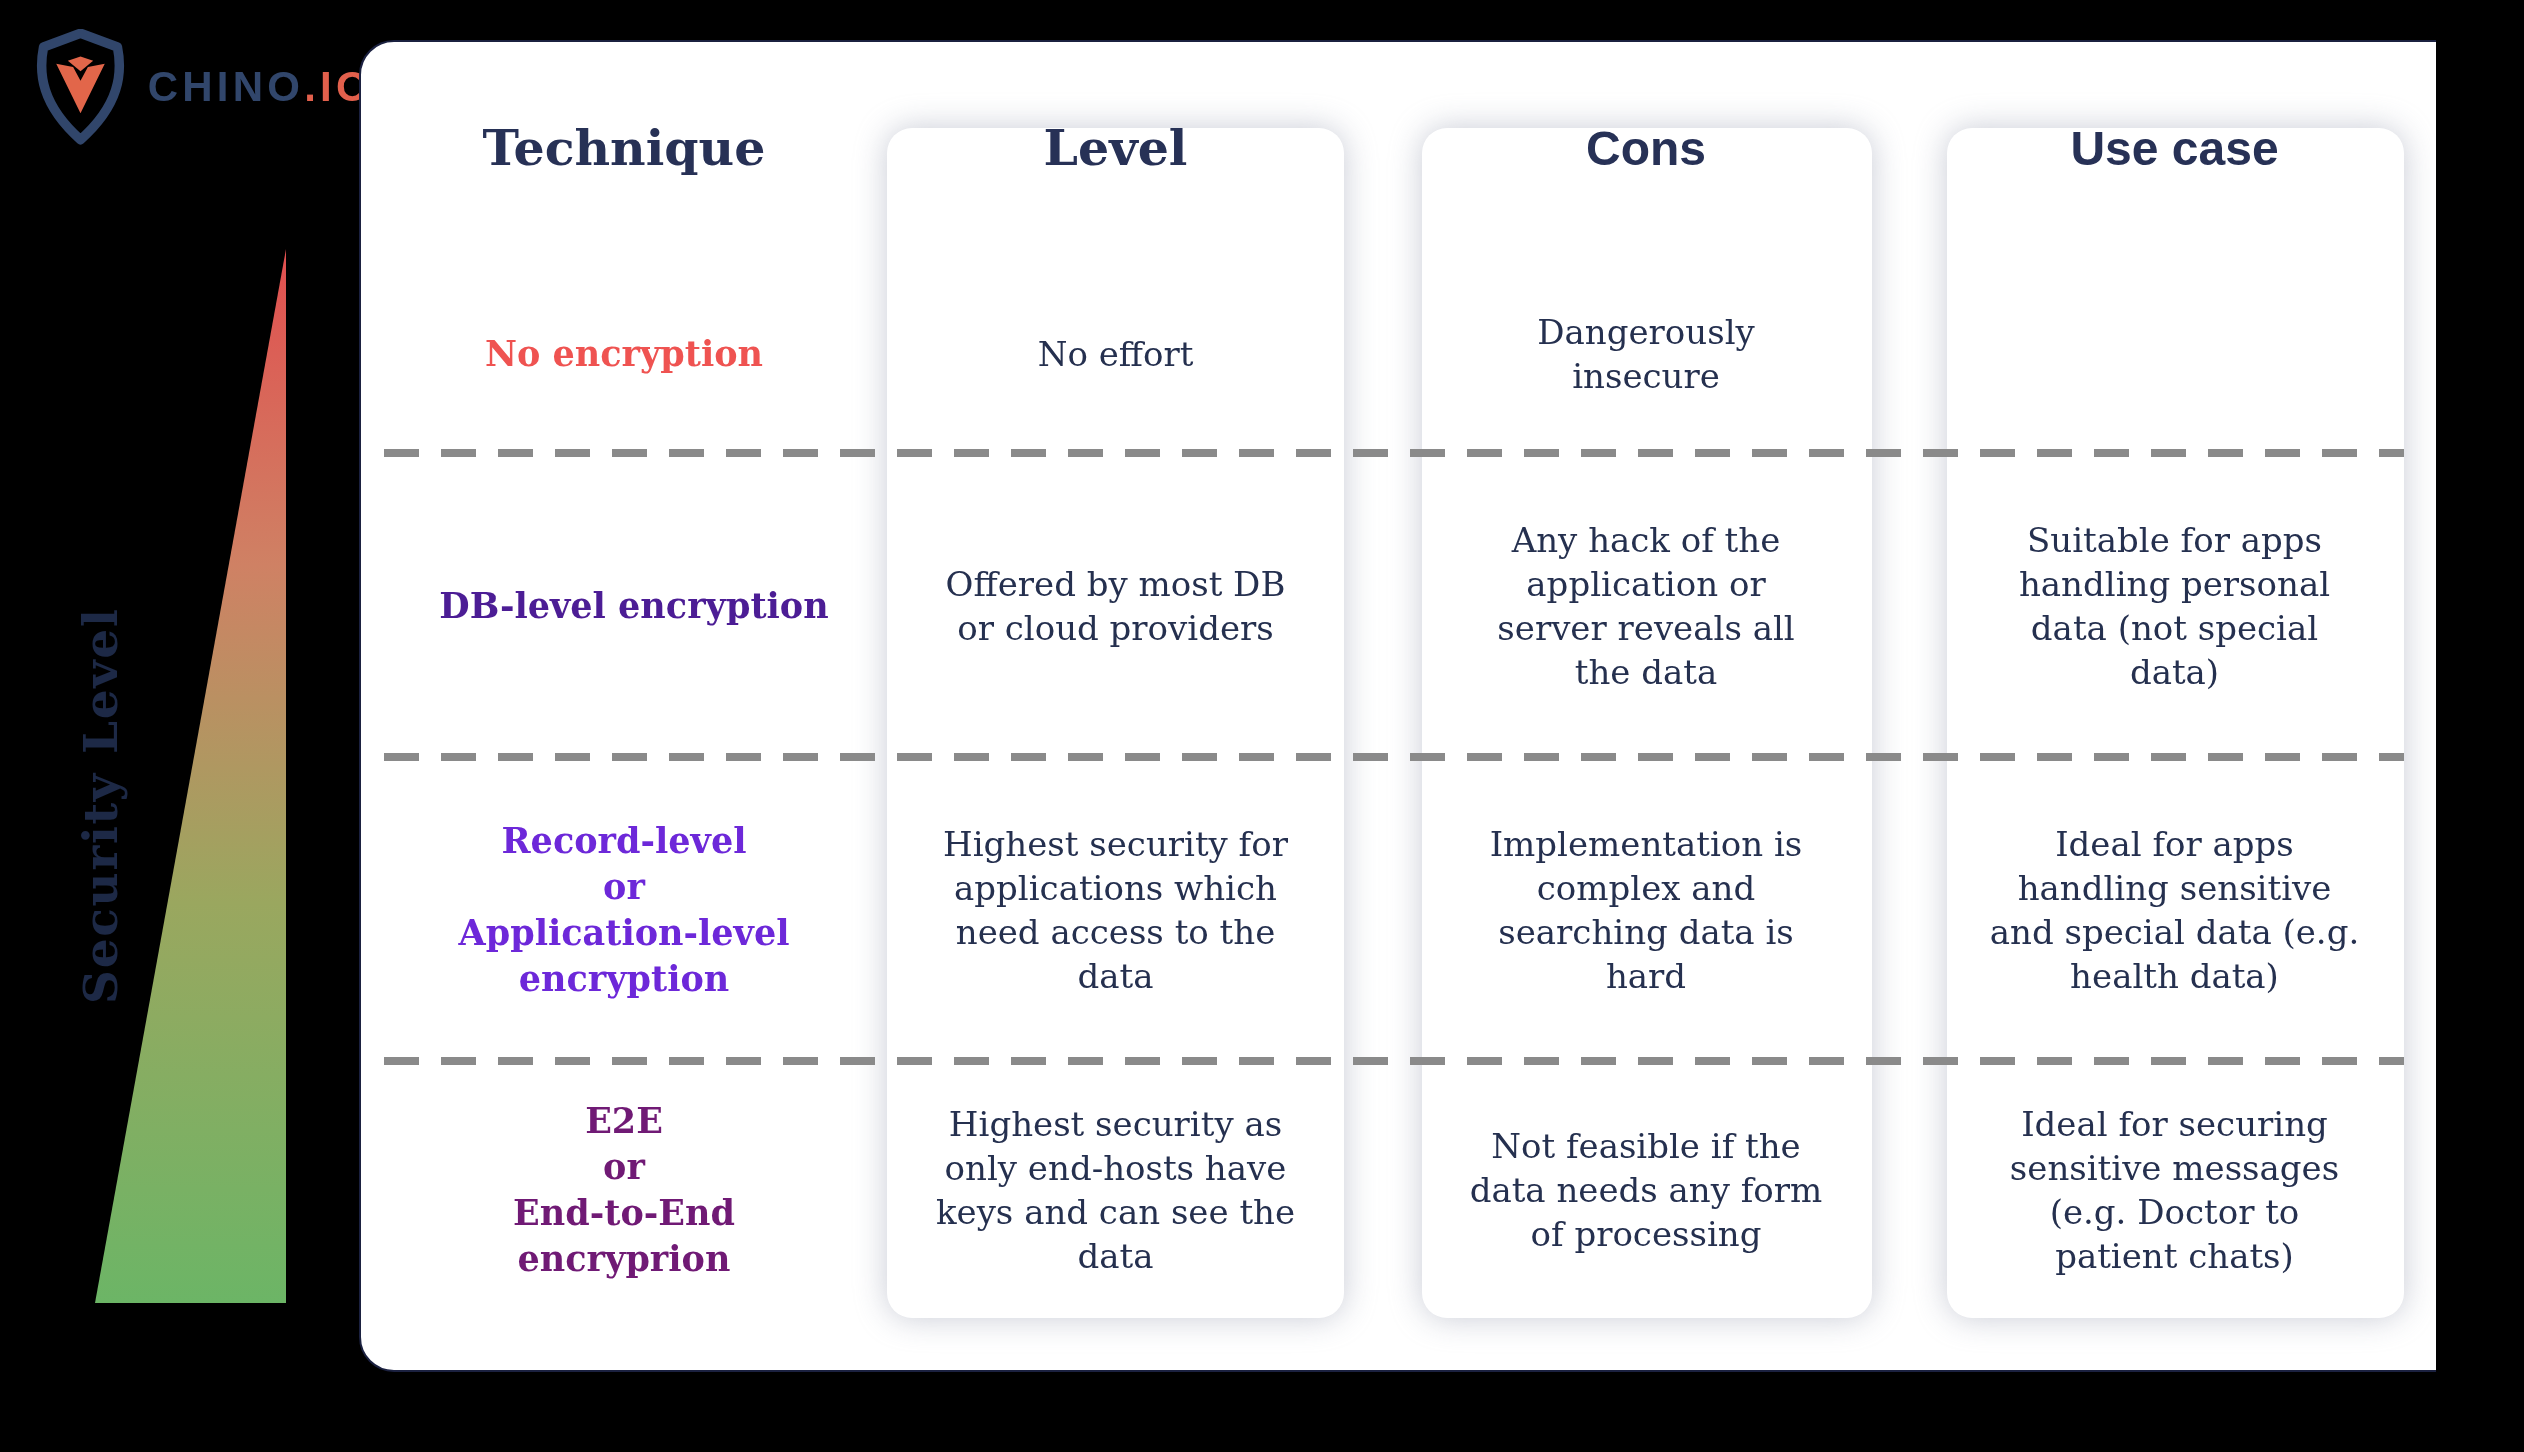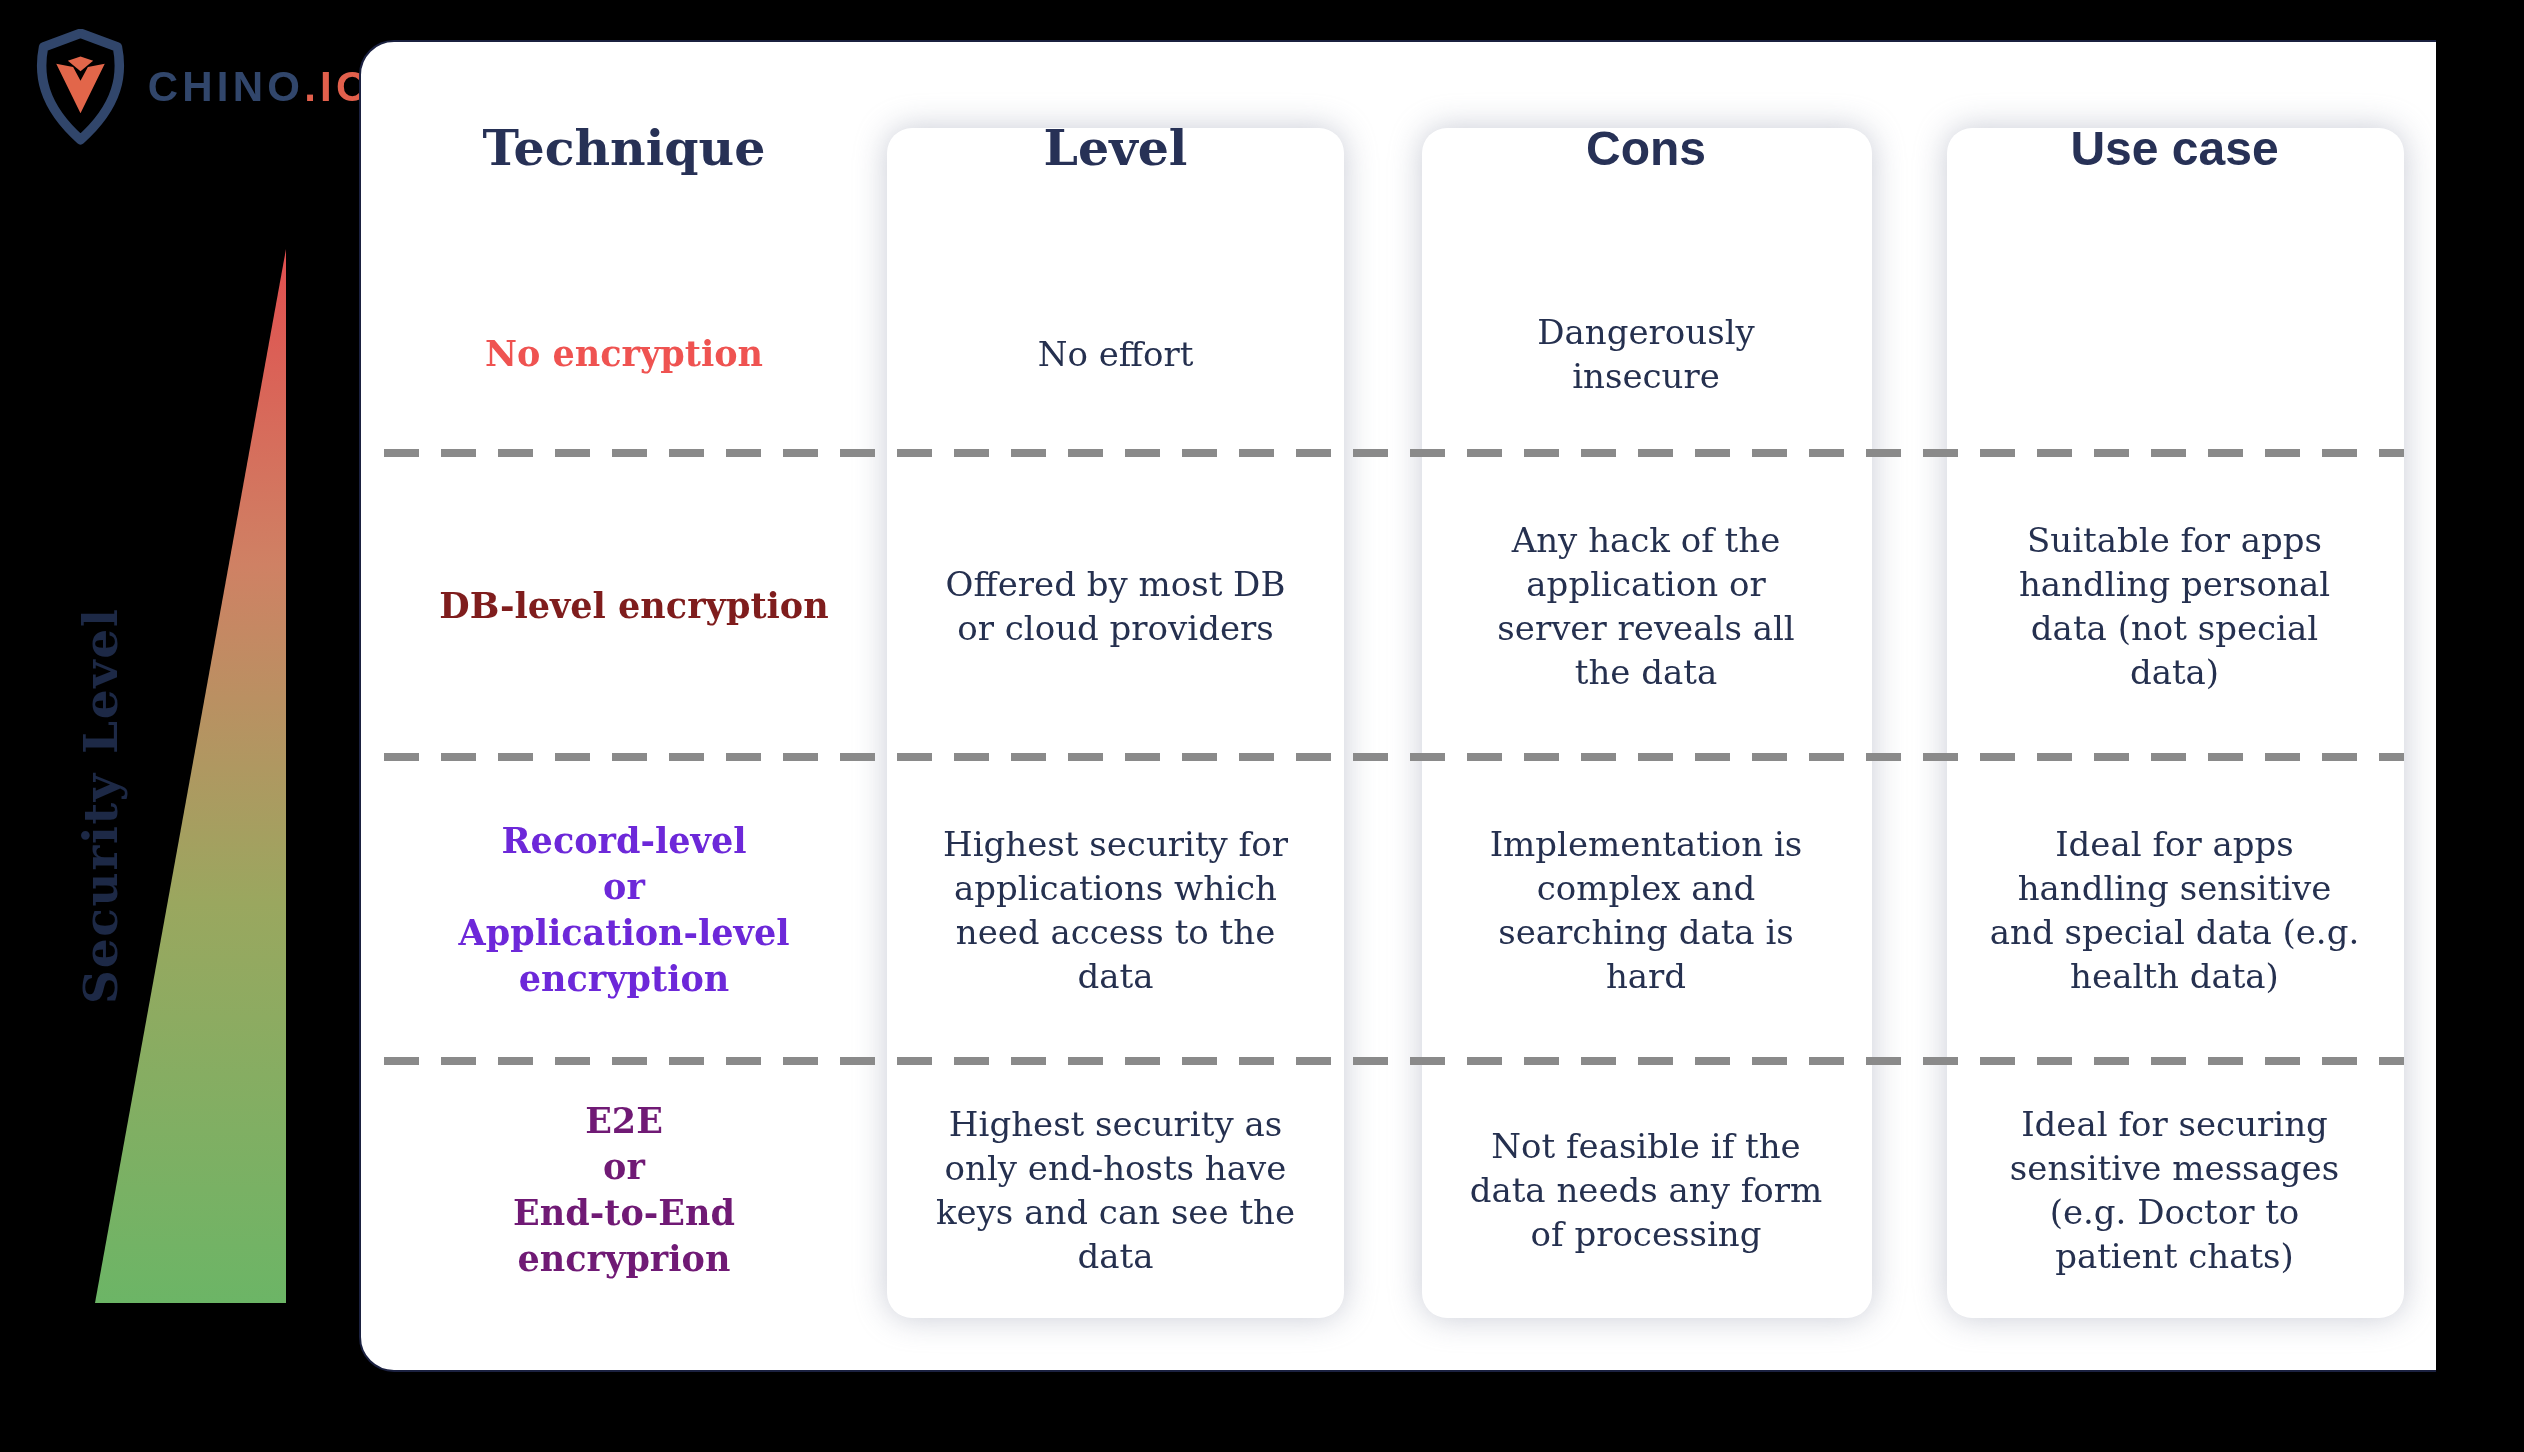--- a/index.html
+++ b/index.html
@@ -43,21 +43,21 @@
         grid-template-columns:526px 457px 77px 450px 75px 457px 74px;
         grid-template-rows:212px 200px 304px 304px 313px;}
   .cell{display:flex;align-items:center;justify-content:center;text-align:center;}
   .c1{grid-column:1;} .c2{grid-column:2;} .c3{grid-column:4;} .c4{grid-column:6;}
   .r0{grid-row:1;} .r1{grid-row:2;} .r2{grid-row:3;} .r3{grid-row:4;}
   .r4{grid-row:5;padding-bottom:57px;}
 
   .hdr{font-weight:bold;font-size:49px;color:#273156;}
   .hdr.sans{font-family:"Liberation Sans",sans-serif;font-size:48px;}
   .tech{font-weight:bold;font-size:35px;line-height:1.32;white-space:pre-line;}
-  .tech.red{color:#ef5351;} .tech.tan{color:#7f1d1d;padding-left:20px;}
+  .tech.red{color:#ef5351;} .tech.tan{color:#4c1d95;padding-left:20px;}
   .tech.olive{color:#6d28d9;} .tech.green{color:#701a75;}
   .body-txt{font-size:34px;line-height:1.3;color:#25304f;white-space:pre-line;}
 </style>
 </head>
 <body>
 
 <div id="page">
 
   <div class="logo">
     <span>

